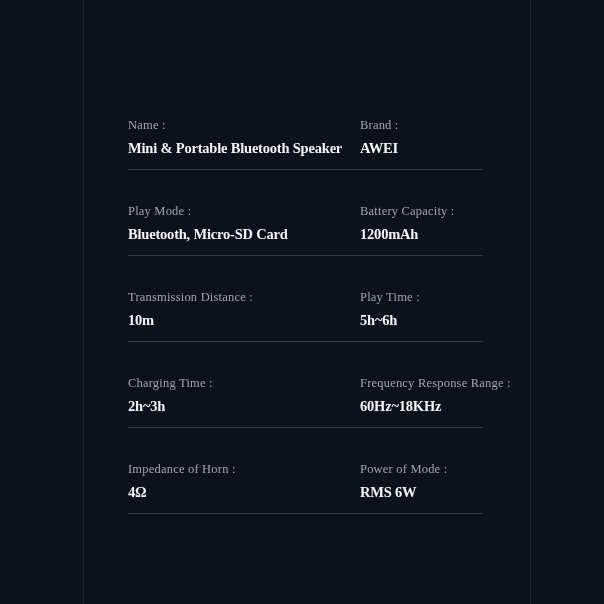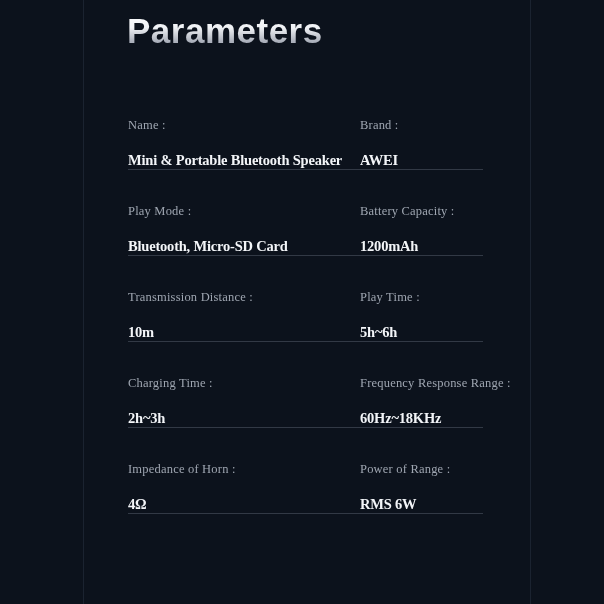--- a/index.html
+++ b/index.html
@@ -61,36 +61,35 @@
   }
   .cell-left{left:0;}
   .cell-right{left:232px;}
   .param-label{
     font-size:12.5px;
     letter-spacing:0.2px;
     color:#9fa6b1;
     line-height:16px;
   }
   .param-value{
-    margin-top:18px;
+    margin-top:6px;
     font-size:14.5px;
     font-weight:bold;
     letter-spacing:-0.2px;
     color:#f3f5f8;
     line-height:19px;
   }
 </style>
 </head>
 <body>
 
 <div class="canvas">
   <div class="seam seam-left"></div>
   <div class="seam seam-right"></div>
 
-  <h1 class="title">Parameters</h1>
 
   <div class="rows">
 
     <div class="row">
       <div class="cell cell-left">
         <div class="param-label">Name :</div>
         <div class="param-value">Mini &amp; Portable Bluetooth Speaker</div>
       </div>
       <div class="cell cell-right">
         <div class="param-label">Brand :</div>
@@ -131,19 +130,19 @@
         <div class="param-value">60Hz~18KHz</div>
       </div>
     </div>
 
     <div class="row">
       <div class="cell cell-left">
         <div class="param-label">Impedance of Horn :</div>
         <div class="param-value">4Ω</div>
       </div>
       <div class="cell cell-right">
-        <div class="param-label">Power of Range :</div>
+        <div class="param-label">Power of Mode :</div>
         <div class="param-value">RMS 6W</div>
       </div>
     </div>
 
   </div>
 </div>
 
 </body></html>

